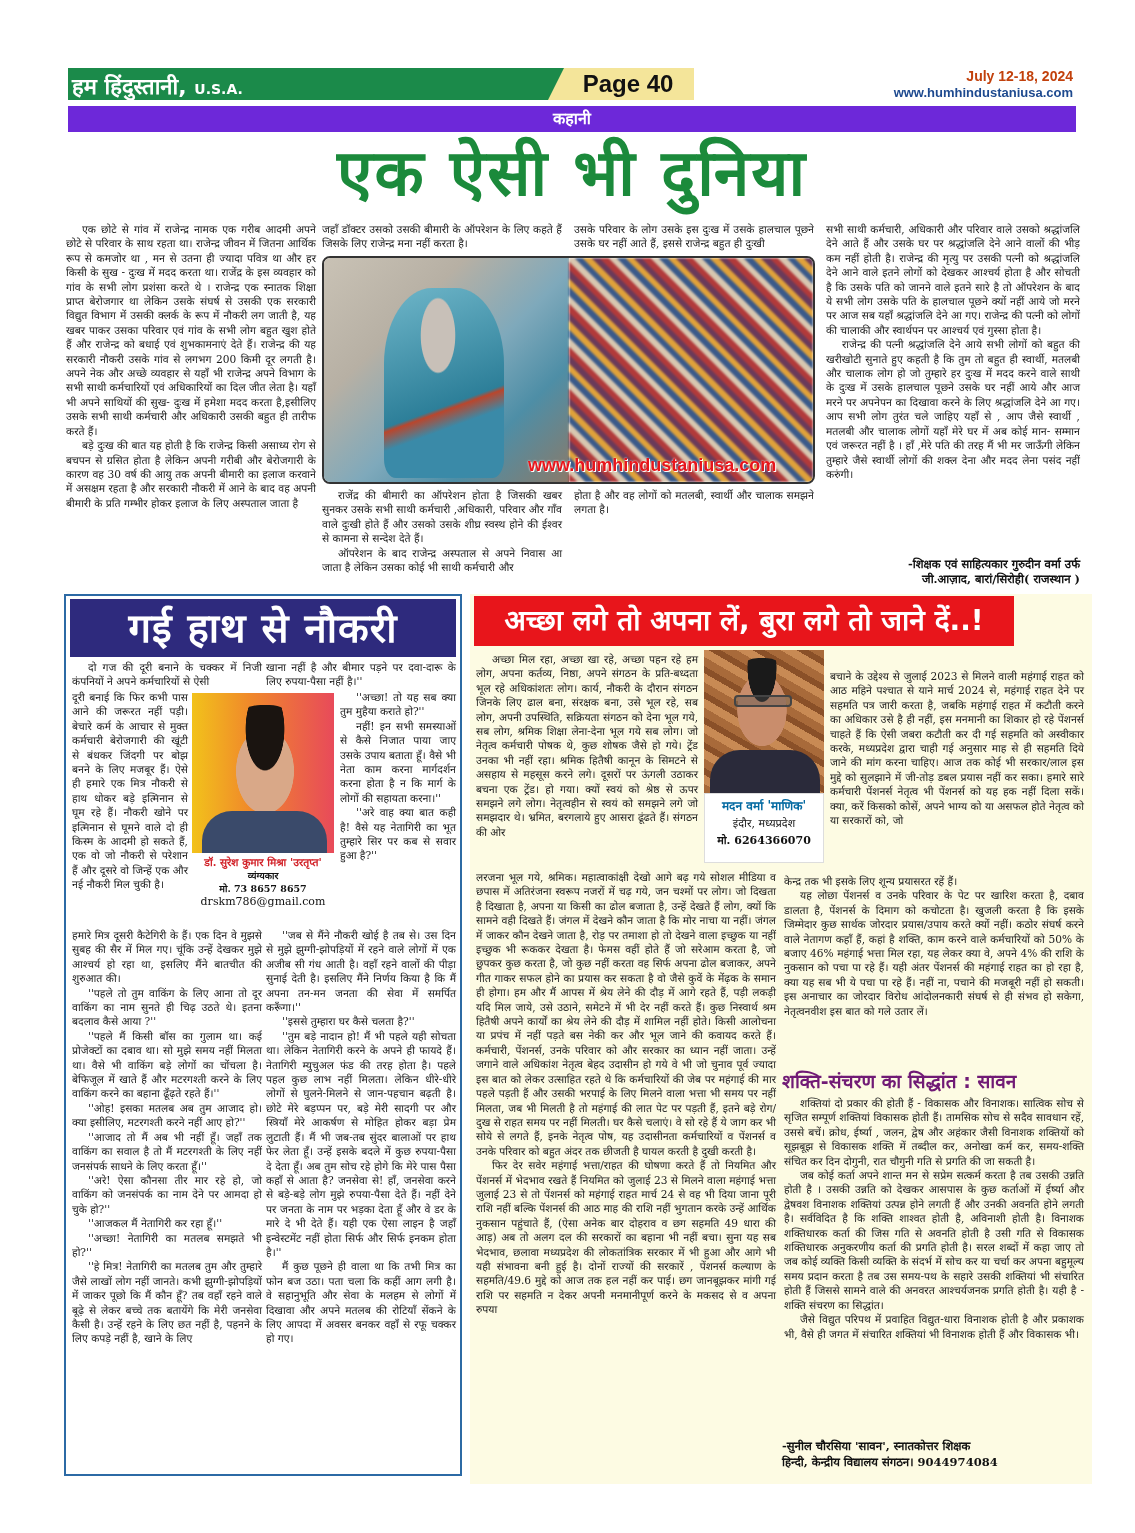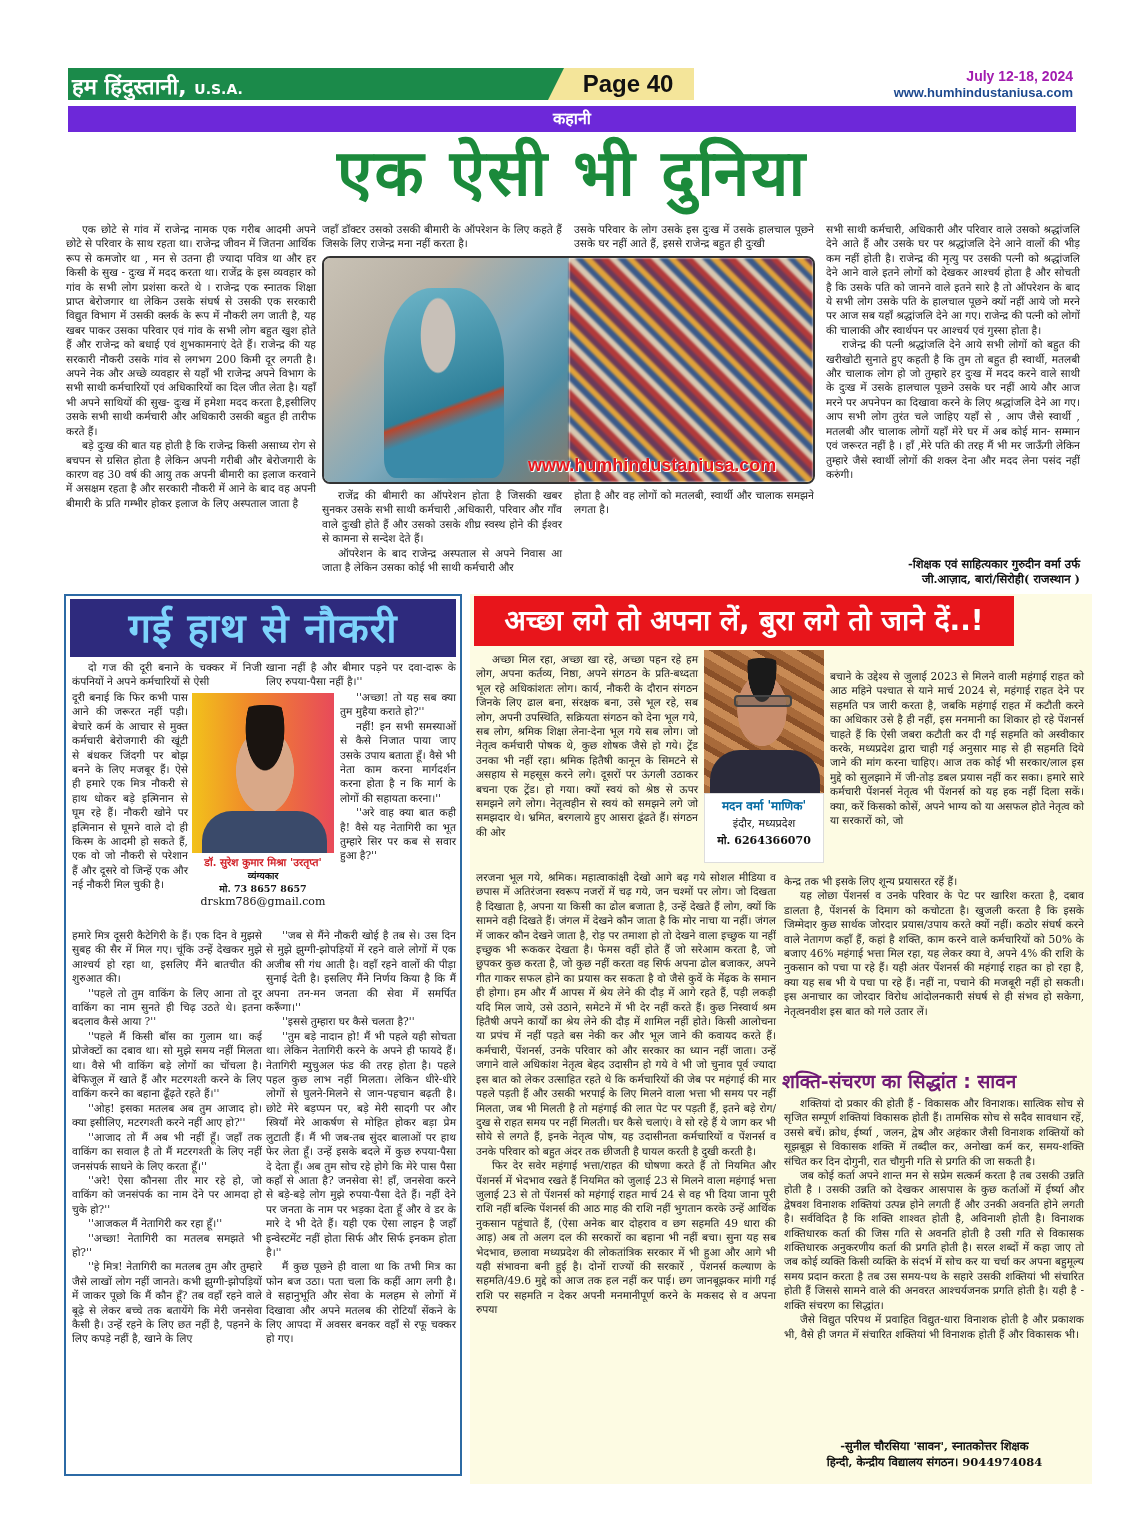--- a/index.html
+++ b/index.html
@@ -3,55 +3,55 @@
 <meta charset="utf-8">
 <style>
   * { box-sizing: border-box; margin: 0; padding: 0; }
   body { width: 1135px; height: 1533px; background: #ffffff; font-family: "DejaVu Serif", serif; color: #111; position: relative; overflow: hidden; }
   .abs { position: absolute; }
   
   .mast-green { left: 68px; top: 68px; width: 560px; height: 32px; background: #1b8a4a; color: #fff; }
   .mast-title { left: 72px; top: 70px; font-family: "DejaVu Sans", sans-serif; font-weight: bold; font-size: 22px; color: #fff; white-space: nowrap; }
   .mast-title .usa { font-size: 14px; }
   .page-badge { left: 548px; top: 68px; width: 146px; height: 32px; background: #f4e59a; clip-path: polygon(16px 0, 100% 0, 100% 100%, 0 100%); font-family: "Liberation Sans", sans-serif; font-weight: bold; font-size: 24px; display: flex; align-items: center; justify-content: center; padding-left: 14px; }
-  .date { right: 62px; top: 68px; color: #a21caf; font-family: "Liberation Sans", sans-serif; font-weight: bold; font-size: 14px; text-align: right; }
+  .date { right: 62px; top: 68px; color: #c2410c; font-family: "Liberation Sans", sans-serif; font-weight: bold; font-size: 14px; text-align: right; }
   .site { right: 62px; top: 85px; color: #1e4a8f; font-family: "Liberation Sans", sans-serif; font-weight: bold; font-size: 13px; text-align: right; }
   .red-band { left: 68px; top: 106px; width: 1008px; height: 26px; background: #6d28d9; color: #fff; font-family: "DejaVu Sans", sans-serif; font-weight: bold; font-size: 16px; text-align: center; line-height: 26px; }
   .headline { left: 68px; top: 134px; width: 1008px; text-align: center; color: #1b8a3b; font-family: "DejaVu Sans", sans-serif; font-weight: bold; font-size: 64px; line-height: 78px; letter-spacing: 2px; }
   .story { font-size: 10.6px; line-height: 14.4px; text-align: justify; color: #1a1a1a; }
   .story p { text-indent: 16px; }
   .photo-main { left: 322px; top: 256px; width: 493px; height: 228px; border: 2px solid #333; border-radius: 8px; overflow: hidden; display: flex; }
   .photo-left { width: 50%; height: 100%; background: linear-gradient(135deg, #c9c2b5 0%, #b7b0a4 30%, #7fa9bb 55%, #4e8ea6 75%, #8a7a6a 100%); position: relative; }
   .photo-left .figure { position: absolute; left: 60px; top: 30px; width: 120px; height: 190px; background: radial-gradient(ellipse at 45% 25%, #c8c0b8 0 18%, transparent 19%), linear-gradient(160deg, #6fb6c9, #2d7f99 60%, #b9462d 62%, #3a8aa8 70%); border-radius: 40% 40% 10% 10%; }
   .photo-right { width: 50%; height: 100%; background: repeating-linear-gradient(45deg, #b23a3a 0 6px, #d8c7b0 6px 12px, #3a5a8a 12px 18px, #e0a23a 18px 24px, #6a3a5a 24px 30px); filter: blur(1px); position: relative; }
   .watermark { left: 528px; top: 455px; color: #e8151b; font-family: "Liberation Sans", sans-serif; font-weight: bold; font-size: 18px; text-shadow: 0 0 2px #fff, 1px 1px 0 #fff; }
   .byline1 { left: 822px; top: 557px; width: 258px; text-align: right; font-size: 11.5px; font-weight: bold; line-height: 15px; }
   
   .box-left { left: 64px; top: 594px; width: 398px; height: 882px; border: 2px solid #2c6aa5; }
-  .box-left-head { left: 70px; top: 599px; width: 386px; height: 58px; background: #2e2a7d; color: #7dd3fc; font-family: "DejaVu Sans", sans-serif; font-weight: bold; font-size: 40px; text-align: center; line-height: 58px; letter-spacing: 1px; }
+  .box-left-head { left: 70px; top: 599px; width: 386px; height: 58px; background: #2e2a7d; color: #ffffff; font-family: "DejaVu Sans", sans-serif; font-weight: bold; font-size: 40px; text-align: center; line-height: 58px; letter-spacing: 1px; }
   .author1 { left: 192px; top: 693px; width: 142px; height: 160px; background: linear-gradient(90deg, #f2c21b 0%, #f08a2a 40%, #e84a5a 100%); overflow: hidden; }
   .author1 .face { position: absolute; left: 28px; top: 12px; width: 90px; height: 120px; border-radius: 45% 45% 40% 40%; background: radial-gradient(ellipse at 50% 20%, #1a1410 0 30%, transparent 31%), radial-gradient(ellipse at 50% 55%, #d9a888 0 45%, transparent 46%); }
   .author1 .shirt { position: absolute; left: 10px; top: 118px; width: 125px; height: 50px; background: #3a4a6a; border-radius: 30px 30px 0 0; }
   .author1-card { left: 192px; top: 853px; width: 142px; height: 68px; background: #fff; text-align: center; }
   .a1-name { color: #d2232a; font-weight: bold; font-size: 10.5px; margin-top: 2px; }
   .a1-role, .a1-phone { font-weight: bold; font-size: 9.5px; line-height: 13px; }
   .a1-email { font-size: 11px; line-height: 14px; }
   
   .box-right { left: 470px; top: 594px; width: 622px; height: 890px; background: #fdfbe3; }
   .box-right-head { left: 474px; top: 596px; width: 540px; height: 50px; background: #e8151b; color: #fff; font-family: "DejaVu Sans", sans-serif; font-weight: bold; font-size: 28px; text-align: center; line-height: 50px; white-space: nowrap; }
   .author2 { left: 704px; top: 650px; width: 120px; height: 143px; background: repeating-linear-gradient(30deg, #a86a3a 0 8px, #c88a54 8px 16px, #8a5028 16px 22px); overflow: hidden; }
   .author2 .face { position: absolute; left: 22px; top: 8px; width: 72px; height: 95px; border-radius: 45%; background: radial-gradient(ellipse at 50% 10%, #1a1a1a 0 28%, transparent 29%), radial-gradient(ellipse at 50% 55%, #c98d6c 0 48%, transparent 49%); }
   .author2 .glasses { position: absolute; left: 30px; top: 45px; width: 58px; height: 12px; border: 2px solid #444; border-radius: 4px; background: rgba(80,80,80,0.4); }
   .author2 .shirt { position: absolute; left: 6px; top: 100px; width: 110px; height: 50px; background: #2a2a3a; border-radius: 30px 30px 0 0; }
   .author2-card { left: 704px; top: 793px; width: 120px; height: 70px; background: #fff; text-align: center; border: 1px solid #ddd; }
   .a2-name { color: #0369a1; font-size: 12px; font-weight: bold; line-height: 18px; margin-top: 3px; }
   .a2-city, .a2-phone { font-size: 11px; line-height: 17px; }
   .a2-phone { font-weight: bold; }
   .sub-head { left: 782px; top: 1068px; width: 305px; font-family: "DejaVu Sans", sans-serif; font-weight: bold; font-size: 19px; color: #701a75; white-space: nowrap; }
-  .byline3 { left: 782px; top: 1438px; width: 305px; text-align: center; font-size: 11.5px; font-weight: bold; line-height: 16px; }
+  .byline3 { left: 782px; top: 1438px; width: 305px; text-align: left; font-size: 11.5px; font-weight: bold; line-height: 16px; }
 </style>
 </head>
 <body>
 
 <div class="abs mast-green"></div>
 <div class="abs mast-title"><span>हम हिंदुस्तानी,</span> <span class="usa">U.S.A.</span></div>
 <div class="abs page-badge">Page 40</div>
 <div class="abs date">July 12-18, 2024</div>
 <div class="abs site">www.humhindustaniusa.com</div>
 <div class="abs red-band">कहानी</div>

